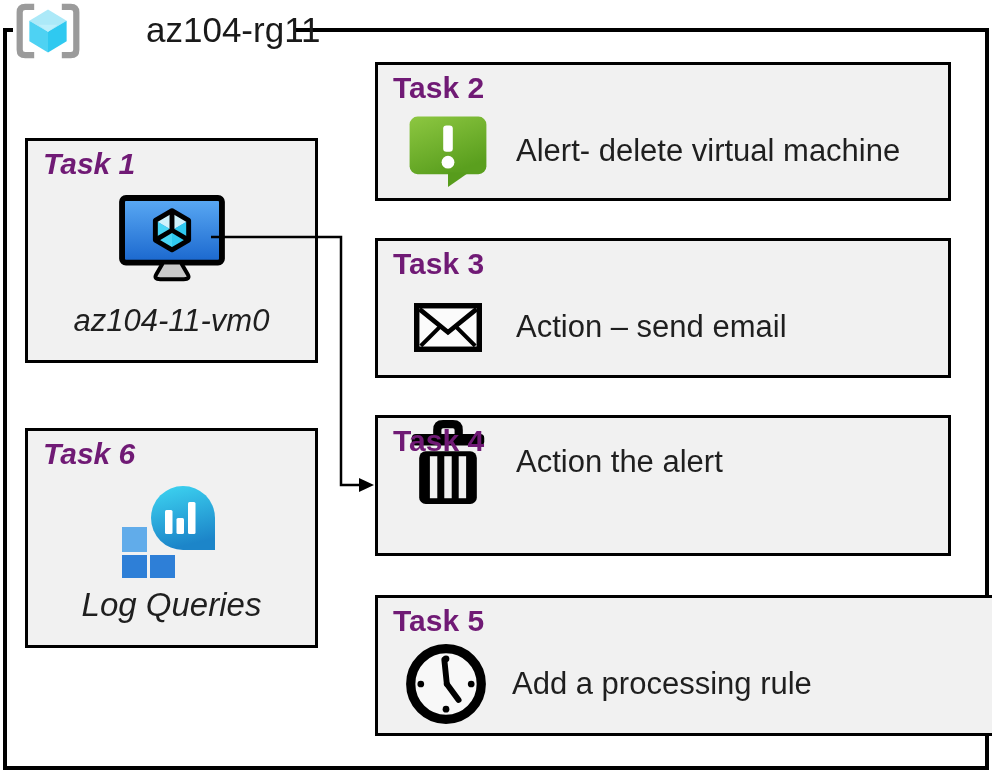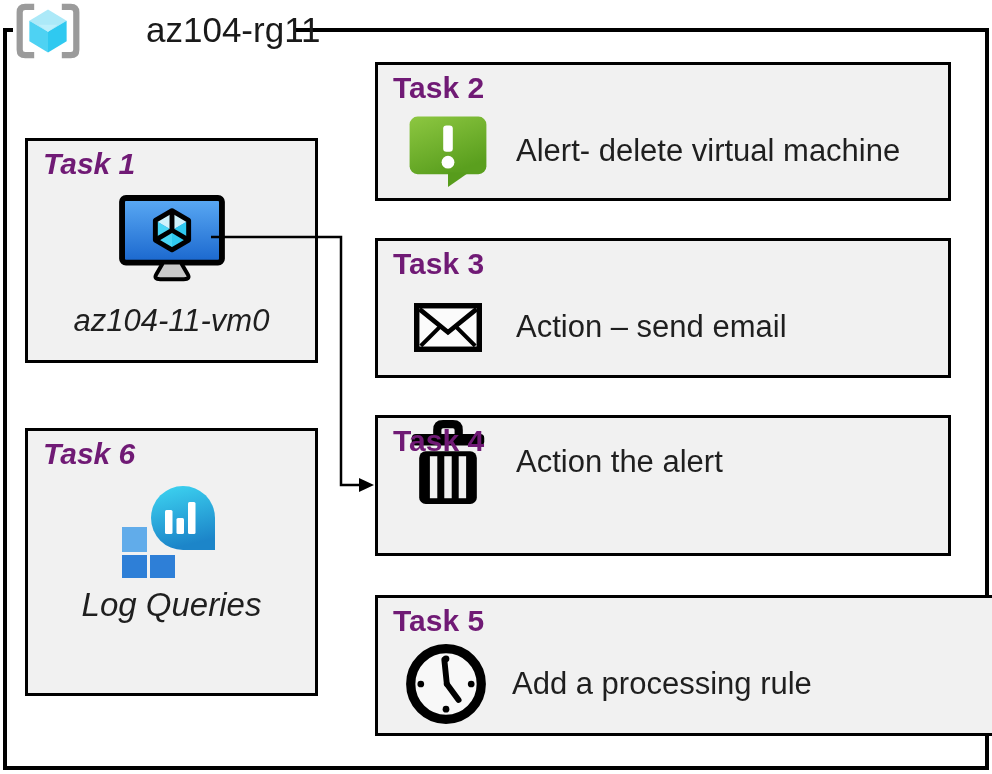--- a/index.html
+++ b/index.html
@@ -18,21 +18,21 @@
   .rg-icon-wrap { position:absolute; left:12px; top:2px; width:72px; height:58px; z-index:3; }
   .diagram-title {
     position:absolute; left:102px; top:10px; z-index:3;
     font-size:35px; color:#1a1a1a; letter-spacing:0px;margin-left:44px;
   }
   .task-box {
     position:absolute; background:#F1F1F1; border:3px solid #000;
     box-sizing:border-box; z-index:1;
   }
   #task1 { left:25px;  top:138px; width:293px; height:225px; }
-  #task6 { left:25px;  top:428px; width:293px; height:268px; }
+  #task6 { left:25px;  top:428px; width:293px; height:220px; }
   #task2 { left:375px; top:62px;  width:576px; height:139px; }
   #task3 { left:375px; top:238px; width:576px; height:140px; }
   #task4 { left:375px; top:415px; width:576px; height:141px; }
   #task5 { left:375px; top:595px; width:648px; height:141px; }
   .task-heading {
     font-weight:bold; color:#701a75; font-size:30px; line-height:34px;
     margin:6px 0 0 15px;
   }
   .task-row { display:flex; align-items:center; margin:2px 0 0 28px; gap:26px; }
   .icon-slot {

